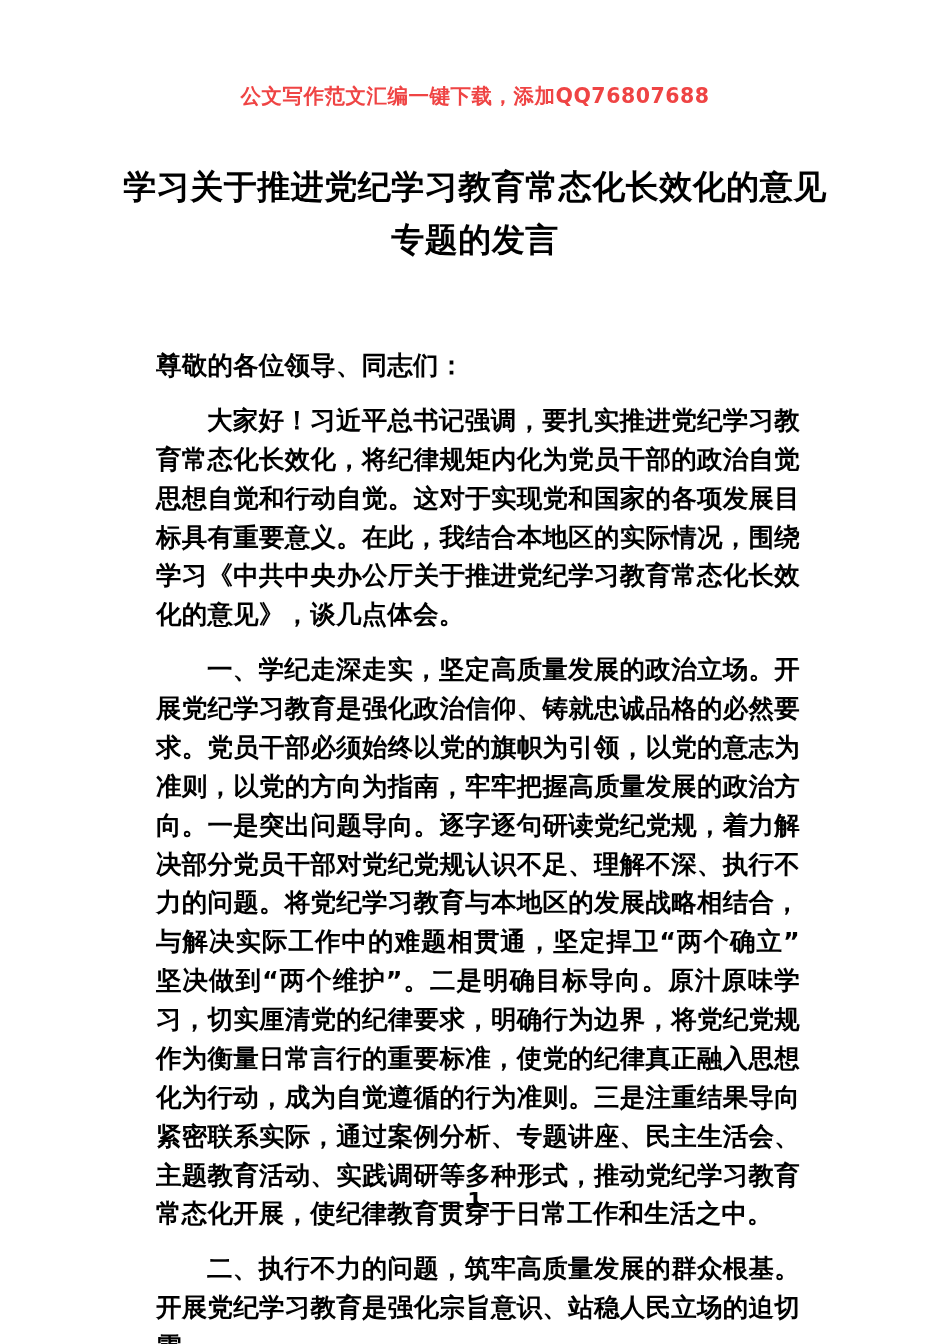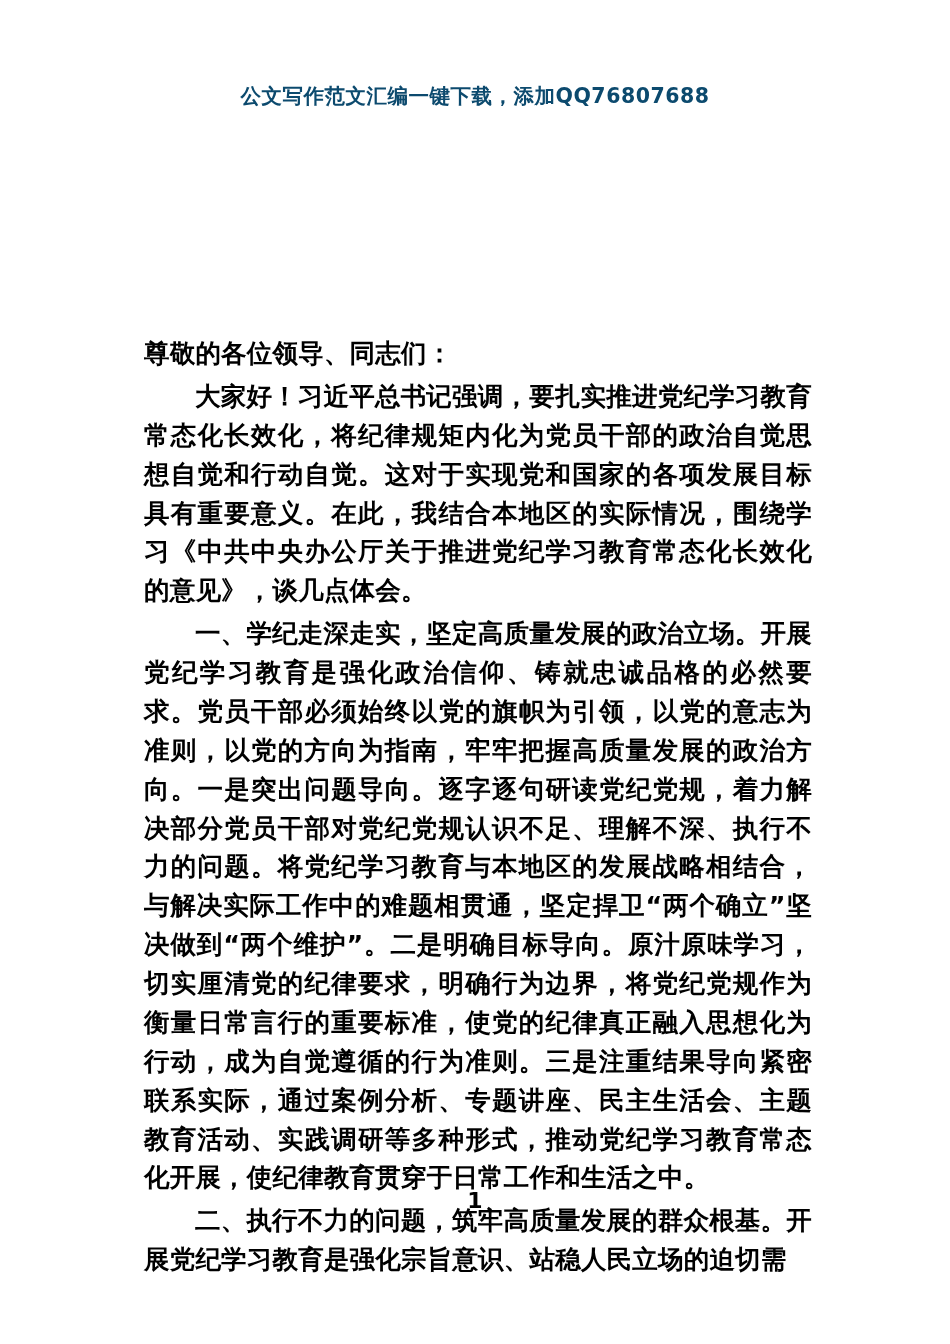--- a/index.html
+++ b/index.html
@@ -21,21 +21,21 @@
     box-sizing: border-box;
     padding: 0;
     position: relative;
   }
   .watermark {
     position: absolute;
     top: 82px;
     left: 0;
     width: 950px;
     text-align: center;
-    color: #0c4a6e;
+    color: #ef4444;
     font-size: 20.5px;
     font-weight: bold;
     letter-spacing: 0.5px;
     font-family: "DejaVu Sans", "Liberation Sans", sans-serif;
   }
   .doc-title {
     position: absolute;
     top: 160px;
     left: 115px;
     width: 720px;
@@ -50,21 +50,21 @@
     top: 330px;
     left: 140px;
     width: 676px;
     font-size: 25.5px;
     line-height: 1.525;
     letter-spacing: 0.2px;
     text-align: justify;
     font-weight: bold;
   }
   .body-text p {
-    margin: 4px;
+    margin: 16px;
     padding: 0;
     text-indent: 0;
   }
   .body-text p.indent {
     text-indent: 2em;
   }
   .page-number {
     position: absolute;
     top: 1188px;
     left: 0;
@@ -74,20 +74,21 @@
     font-weight: bold;
   }
 </style>
 </head>
 <body>
 
 <div class="page">
 
   <div class="watermark">公文写作范文汇编一键下载，添加QQ76807688</div>
 
+  <div class="doc-title">学习关于推进党纪学习教育常态化长效化的意见专题的发言</div>
 
   <div class="body-text">
     <p>尊敬的各位领导、同志们：</p>
     <p class="indent">大家好！习近平总书记强调，要扎实推进党纪学习教育常态化长效化，将纪律规矩内化为党员干部的政治自觉思想自觉和行动自觉。这对于实现党和国家的各项发展目标具有重要意义。在此，我结合本地区的实际情况，围绕学习《中共中央办公厅关于推进党纪学习教育常态化长效化的意见》，谈几点体会。</p>
     <p class="indent">一、学纪走深走实，坚定高质量发展的政治立场。开展党纪学习教育是强化政治信仰、铸就忠诚品格的必然要求。党员干部必须始终以党的旗帜为引领，以党的意志为准则，以党的方向为指南，牢牢把握高质量发展的政治方向。一是突出问题导向。逐字逐句研读党纪党规，着力解决部分党员干部对党纪党规认识不足、理解不深、执行不力的问题。将党纪学习教育与本地区的发展战略相结合，与解决实际工作中的难题相贯通，坚定捍卫“两个确立”坚决做到“两个维护”。二是明确目标导向。原汁原味学习，切实厘清党的纪律要求，明确行为边界，将党纪党规作为衡量日常言行的重要标准，使党的纪律真正融入思想化为行动，成为自觉遵循的行为准则。三是注重结果导向紧密联系实际，通过案例分析、专题讲座、民主生活会、主题教育活动、实践调研等多种形式，推动党纪学习教育常态化开展，使纪律教育贯穿于日常工作和生活之中。</p>
     <p class="indent">二、执行不力的问题，筑牢高质量发展的群众根基。开展党纪学习教育是强化宗旨意识、站稳人民立场的迫切需</p>
   </div>
 
   <div class="page-number">1</div>
 

